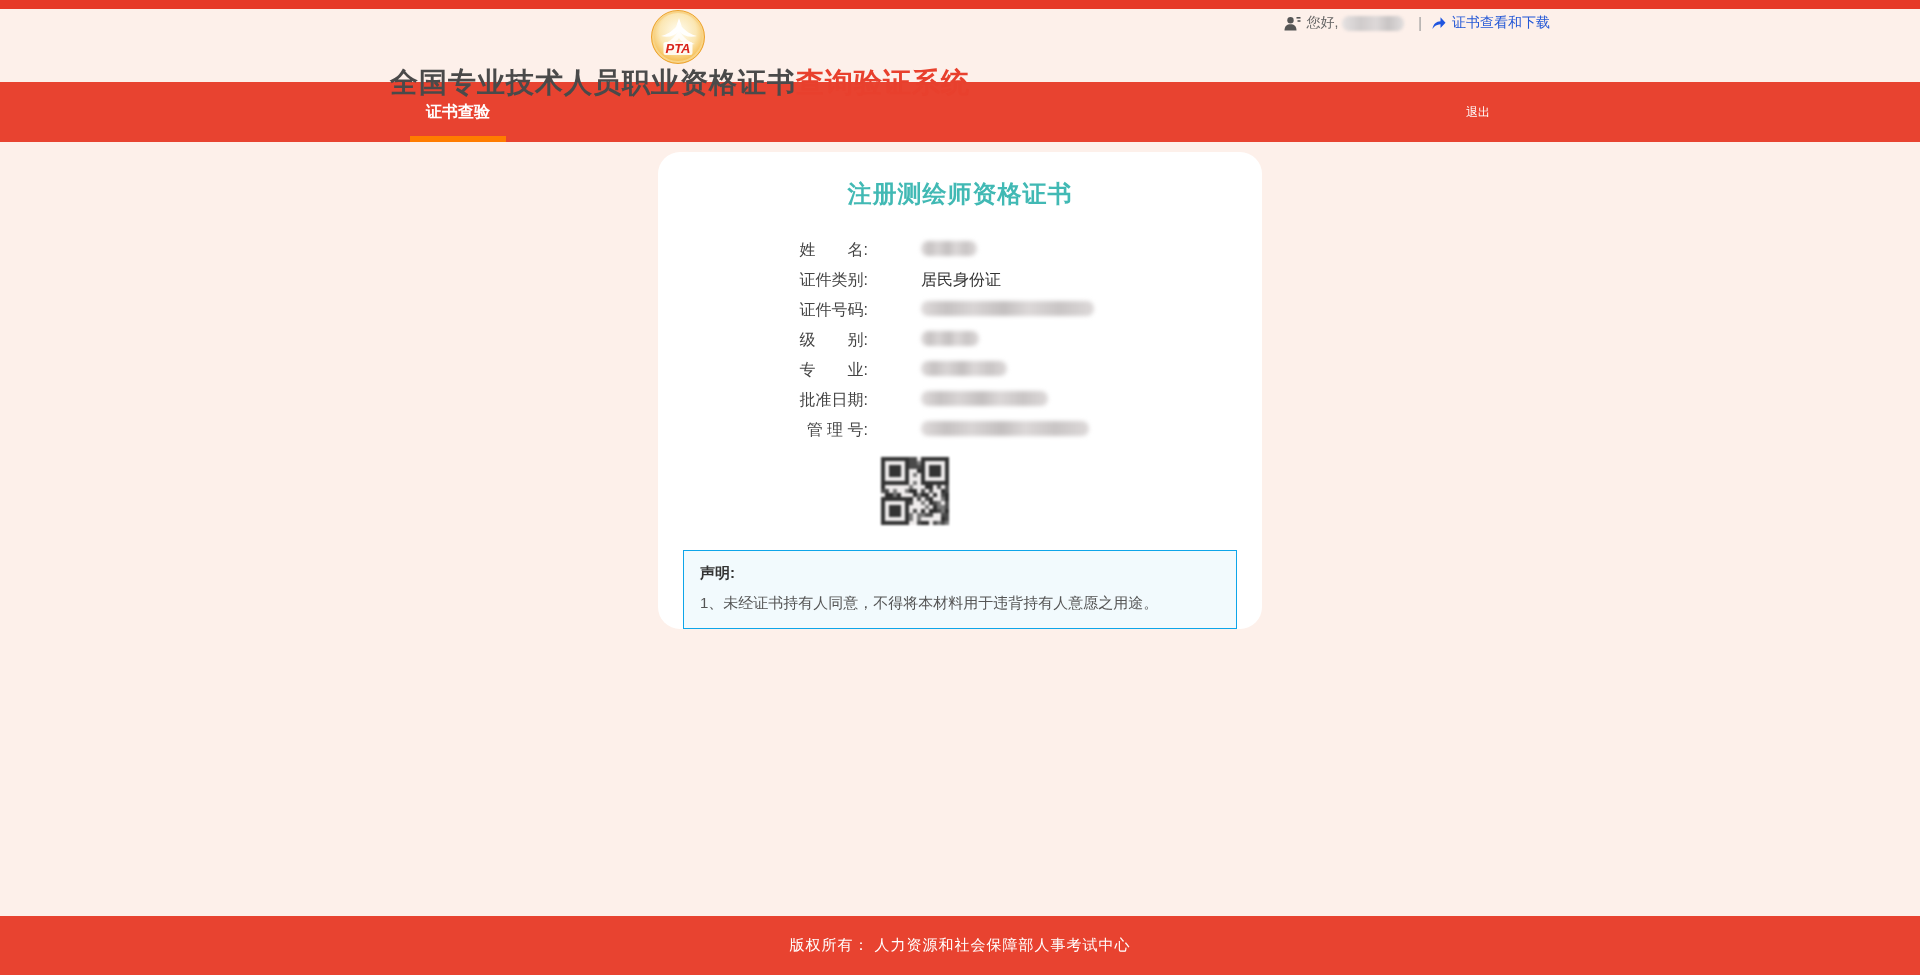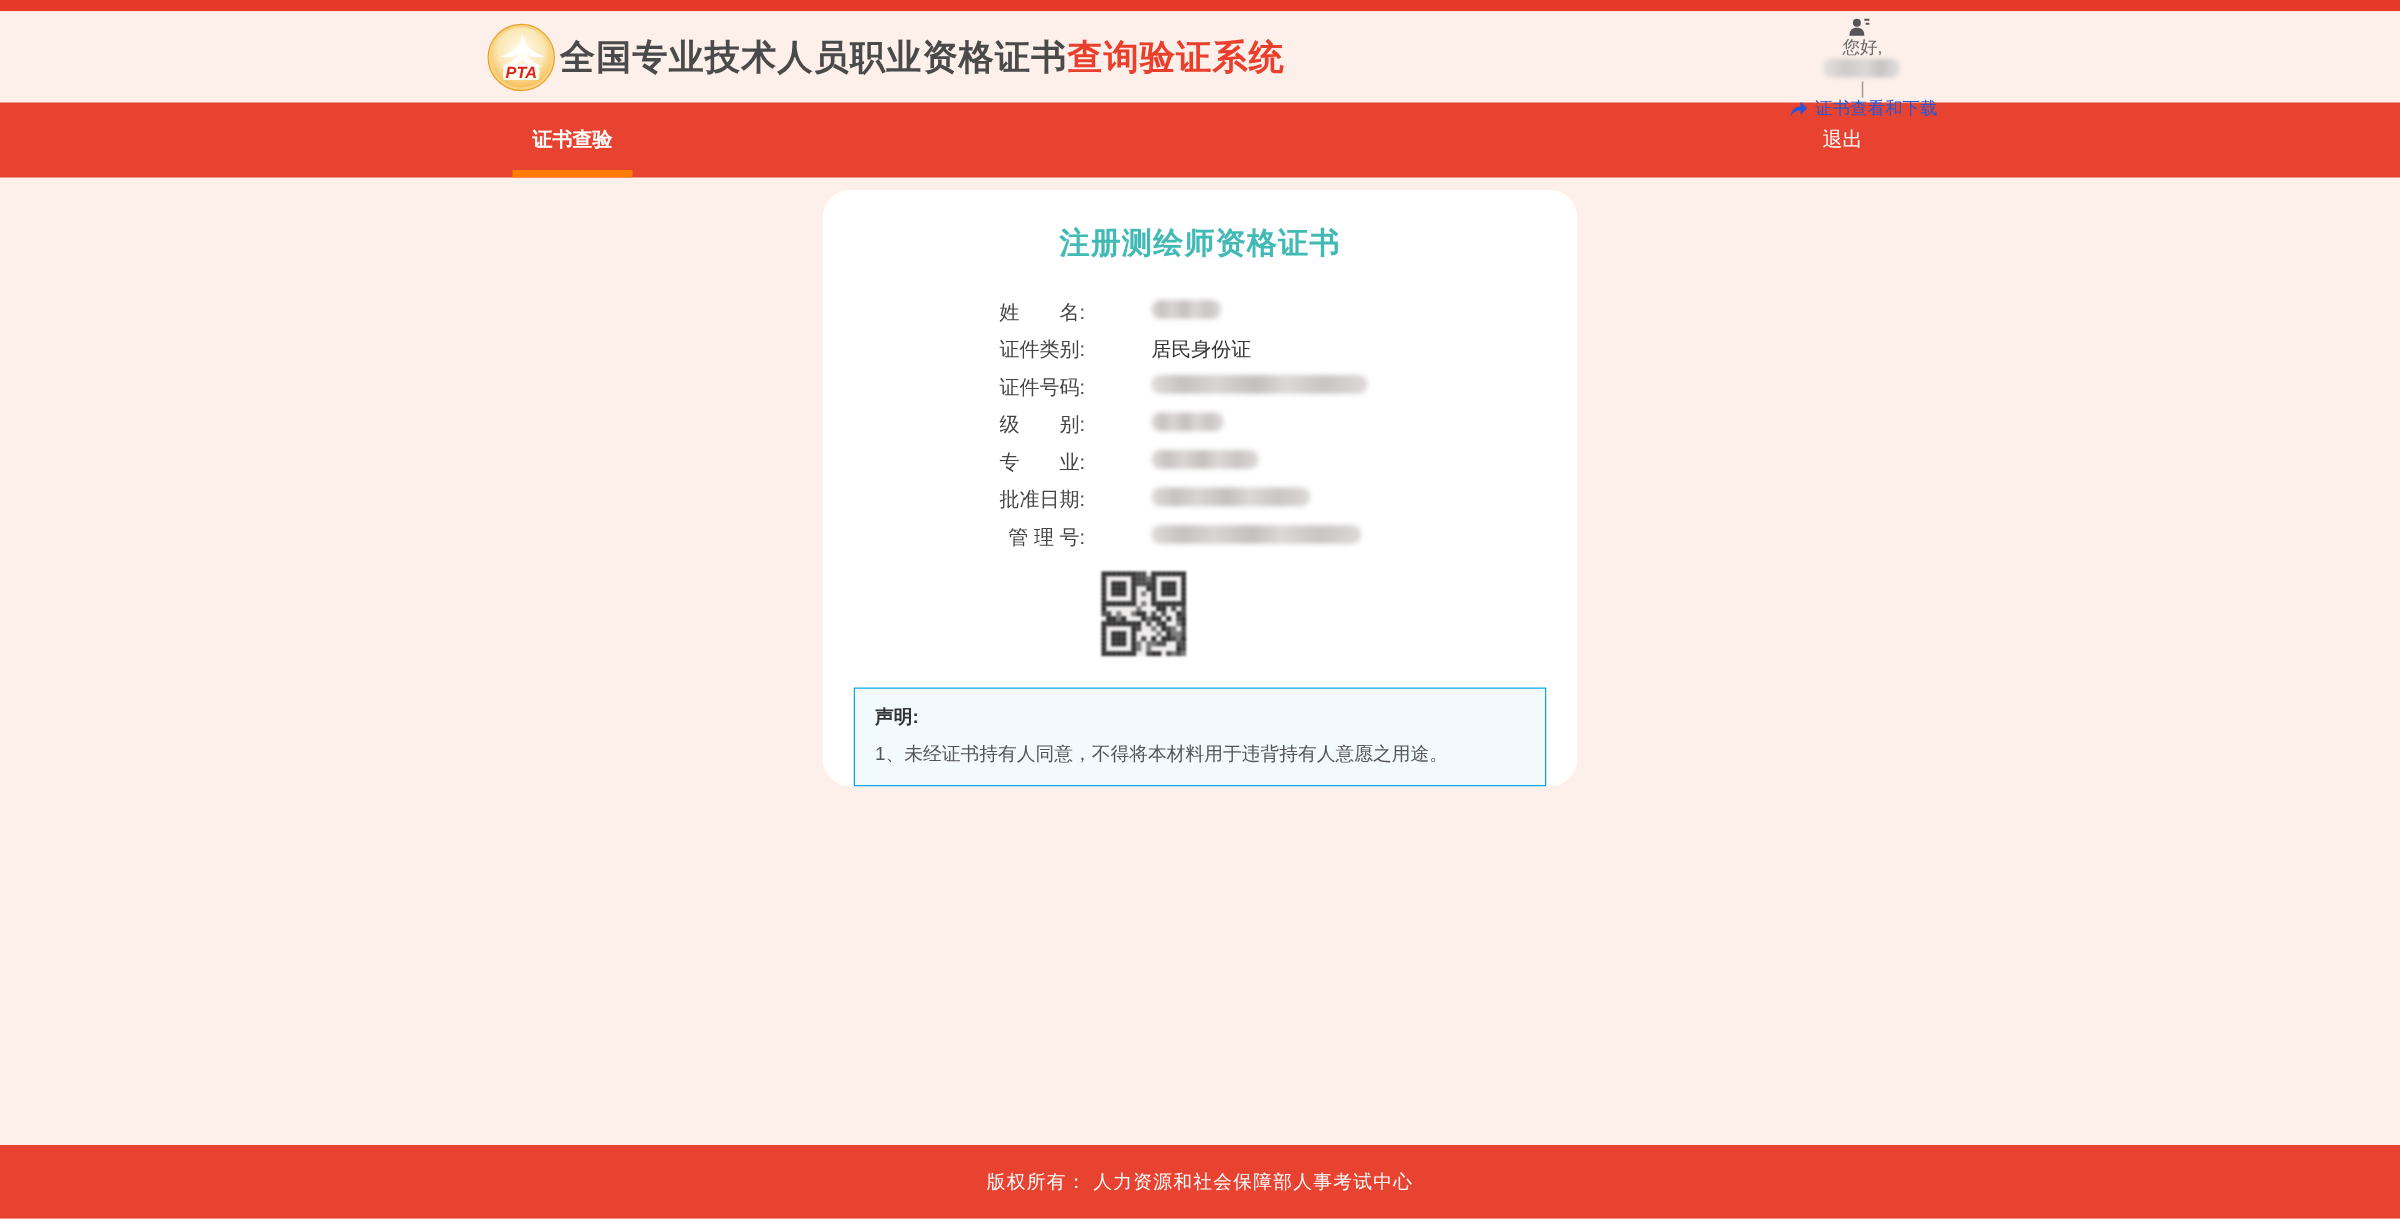--- a/index.html
+++ b/index.html
@@ -11,21 +11,21 @@
     overflow:hidden;
   }
   .container { width:1140px; margin:0 auto; position:relative; }
 
   
   .top-strip { height:9px; background:#e63a28; flex:none; }
 
   
   .site-header { height:73px; flex:none; background:#fdf0ea; }
   .header-inner { height:100%; display:flex; align-items:center; }
-  .brand { display:flex; align-items:center; position:relative; top:0; }
+  .brand { display:flex; align-items:center; position:relative; top:10px;flex-direction:column; }
   .logo {
     width:54px; height:54px; border-radius:50%;
     background:radial-gradient(circle at 50% 40%, #fffdf2 0%, #fbe7b4 45%, #f6bf55 72%, #ef9d20 100%);
     border:1px solid #eda22b;
     position:relative; flex:none; margin-right:4px;
     box-shadow:inset 0 0 0 2px #f8d488;
   }
   .logo svg { position:absolute; left:0; top:0; }
   .logo .pta {
     position:absolute; left:50%; bottom:8px; transform:translateX(-50%);
@@ -33,21 +33,20 @@
     background:rgba(255,255,255,.85); padding:0 2px; border-radius:2px;
     line-height:13px; letter-spacing:0;
   }
   .site-title { font-size:28px; font-weight:bold; color:#4a4a4a; white-space:nowrap; letter-spacing:1px; }
   .site-title .accent { color:#e8402d; }
 
   .user-area {
     position:absolute; top:5px; right:-20px;
     display:flex; align-items:center; font-size:14px; color:#666;
     white-space:nowrap;
-    flex-direction:column;
   }
   .user-area .icon-user { margin-right:5px; display:inline-flex; }
   .name-blur {
     width:62px; height:15px; margin:0 6px 0 4px; border-radius:7px;
     background:linear-gradient(90deg,#e6e2e2,#cfcbcb 30%,#ddd8d8 55%,#c8c4c4 75%,#e2dede);
     filter:blur(1.5px);
   }
   .divider { color:#999; margin:0 8px; }
   .dl-link { color:#2458d6; text-decoration:none; display:inline-flex; align-items:center; cursor:pointer; }
   .dl-link .icon-share { margin-right:5px; display:inline-flex; }
@@ -57,21 +56,21 @@
   .nav-inner { height:60px; display:flex; align-items:stretch; }
   .nav-tab {
     margin-left:20px; width:96px; height:100%;
     display:flex; align-items:center; justify-content:center;
     color:#fff; font-size:16px; font-weight:bold; position:relative; cursor:pointer;
   }
   .nav-tab .tab-underline {
     position:absolute; left:0; bottom:0; width:100%; height:6px; background:#ff7c00;
   }
   .nav-logout {
-    margin-left:auto; margin-right:40px; color:#fff; font-size:16px;
+    margin-left:auto; margin-right:40px; color:#fff; font-size:12px;
     display:flex; align-items:center; cursor:pointer;
   }
 
   
   main { flex:1; }
   .card {
     width:604px; margin:10px auto 0; background:#ffffff;
     min-height:452px; padding-bottom:0; position:relative;border-radius:22px;
   }
   .cert-title { text-align:center; padding-top:26px; font-size:24px; font-weight:bold; color:#41b9b4; letter-spacing:1px; }

